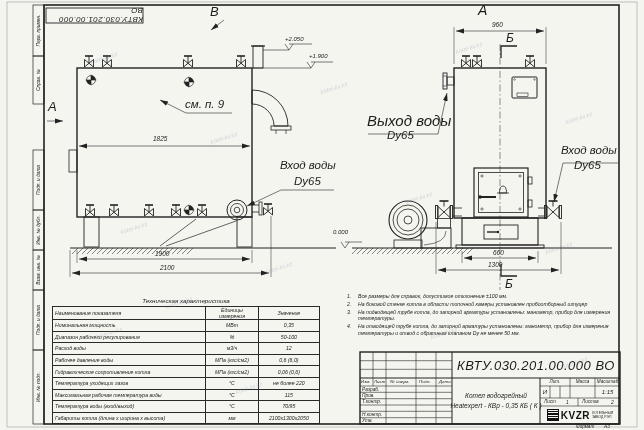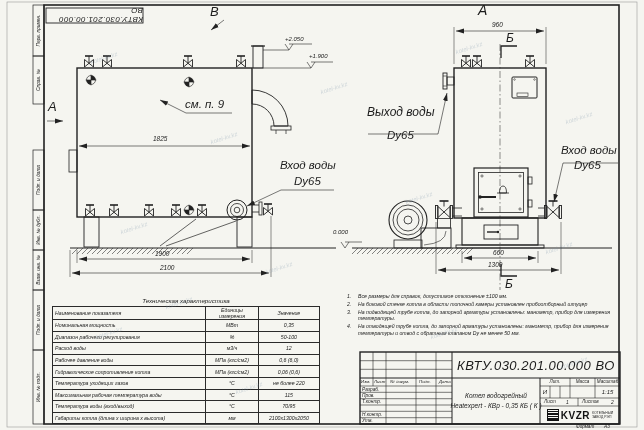--- a/index.html
+++ b/index.html
@@ -255,21 +255,21 @@
   <span class="t" style="left:280px;top:160px;font-size:11.5px;">Вход воды</span>
   <span class="t" style="left:294px;top:176px;font-size:11.5px;">Dy65</span>
   <span class="t" style="left:155px;top:251px;font-size:6.5px;">1900</span>
   <span class="t" style="left:160px;top:265px;font-size:6.5px;">2100</span>
   <span class="t" style="left:333px;top:229px;font-size:6px;">0.000</span>
 
   <span class="t" style="left:478px;top:3px;font-size:14px;">А</span>
   <span class="t" style="left:492px;top:22px;font-size:6.5px;">960</span>
   <span class="t" style="left:506px;top:32px;font-size:12px;">Б</span>
   <span class="t" style="left:505px;top:278px;font-size:12px;">Б</span>
-  <span class="t" style="left:367px;top:106px;font-size:12px;">Выход воды</span>
+  <span class="t" style="left:367px;top:113px;font-size:15px;">Выход воды</span>
   <span class="t" style="left:387px;top:130px;font-size:11.5px;">Dy65</span>
   <span class="t" style="left:561px;top:145px;font-size:11.5px;">Вход воды</span>
   <span class="t" style="left:574px;top:160px;font-size:11.5px;">Dy65</span>
   <span class="t" style="left:493px;top:250px;font-size:6.5px;">660</span>
   <span class="t" style="left:488px;top:262px;font-size:6.5px;">1300</span>
 
   <div class="notes">
     <div class="note">
         <span class="n">1.</span>
         <span class="tx">Все размеры для справок, допустимое отклонение ±100 мм.</span>

